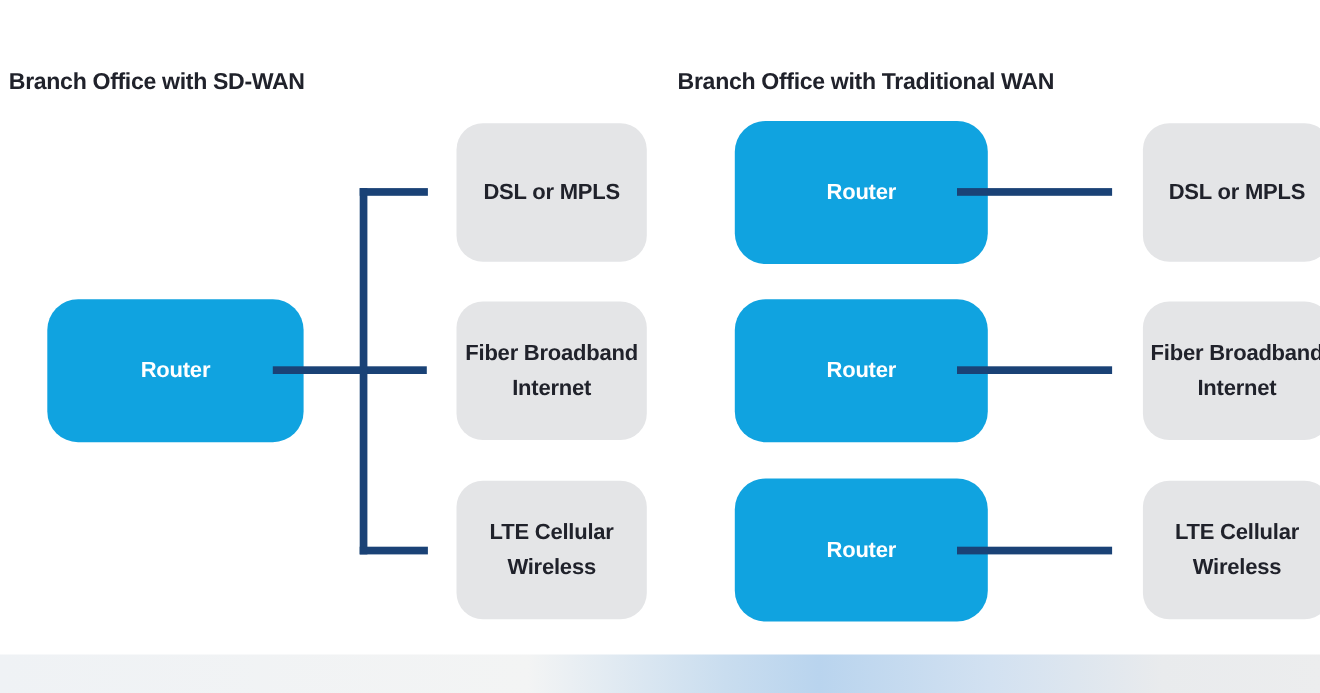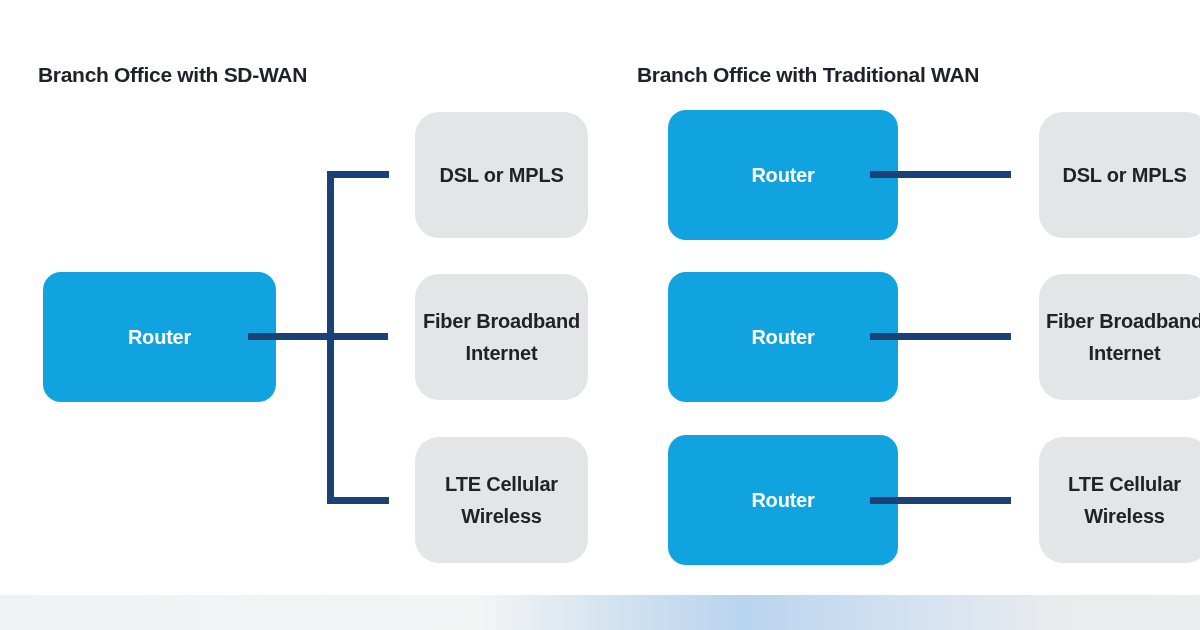--- a/index.html
+++ b/index.html
@@ -37,40 +37,40 @@
   }
   .diagram-title {
     position: absolute;
     top: 63px;
     font-size: 21px;
     font-weight: 700;
     letter-spacing: -0.3px;
     color: #20222b;
     white-space: nowrap;
   }
-  .diagram-title.left { left: 38px; }
-  .diagram-title.right { left: 637px; }
+  .diagram-title.left { left: 8px; }
+  .diagram-title.right { left: 616px; }
   .node {
     position: absolute;
     display: flex;
     align-items: center;
     justify-content: center;
     text-align: center;
     margin-left: 28px;
   }
   .node .node-label {
     font-size: 20px;
     font-weight: 700;
     letter-spacing: -0.2px;
     line-height: 1.6;
     white-space: pre-line;
   }
   .node.blue {
     background: #10a3e0;
-    border-radius: 18px;
+    border-radius: 28px;
   }
   .node.blue .node-label { color: #ffffff; }
   .node.gray {
     background: #e4e5e7;
     border-radius: 24px;
   }
   .node.gray .node-label { color: #20222b; }
 
   
   .left-router   { left: 15px;  top: 272px; width: 233px; height: 130px; }

